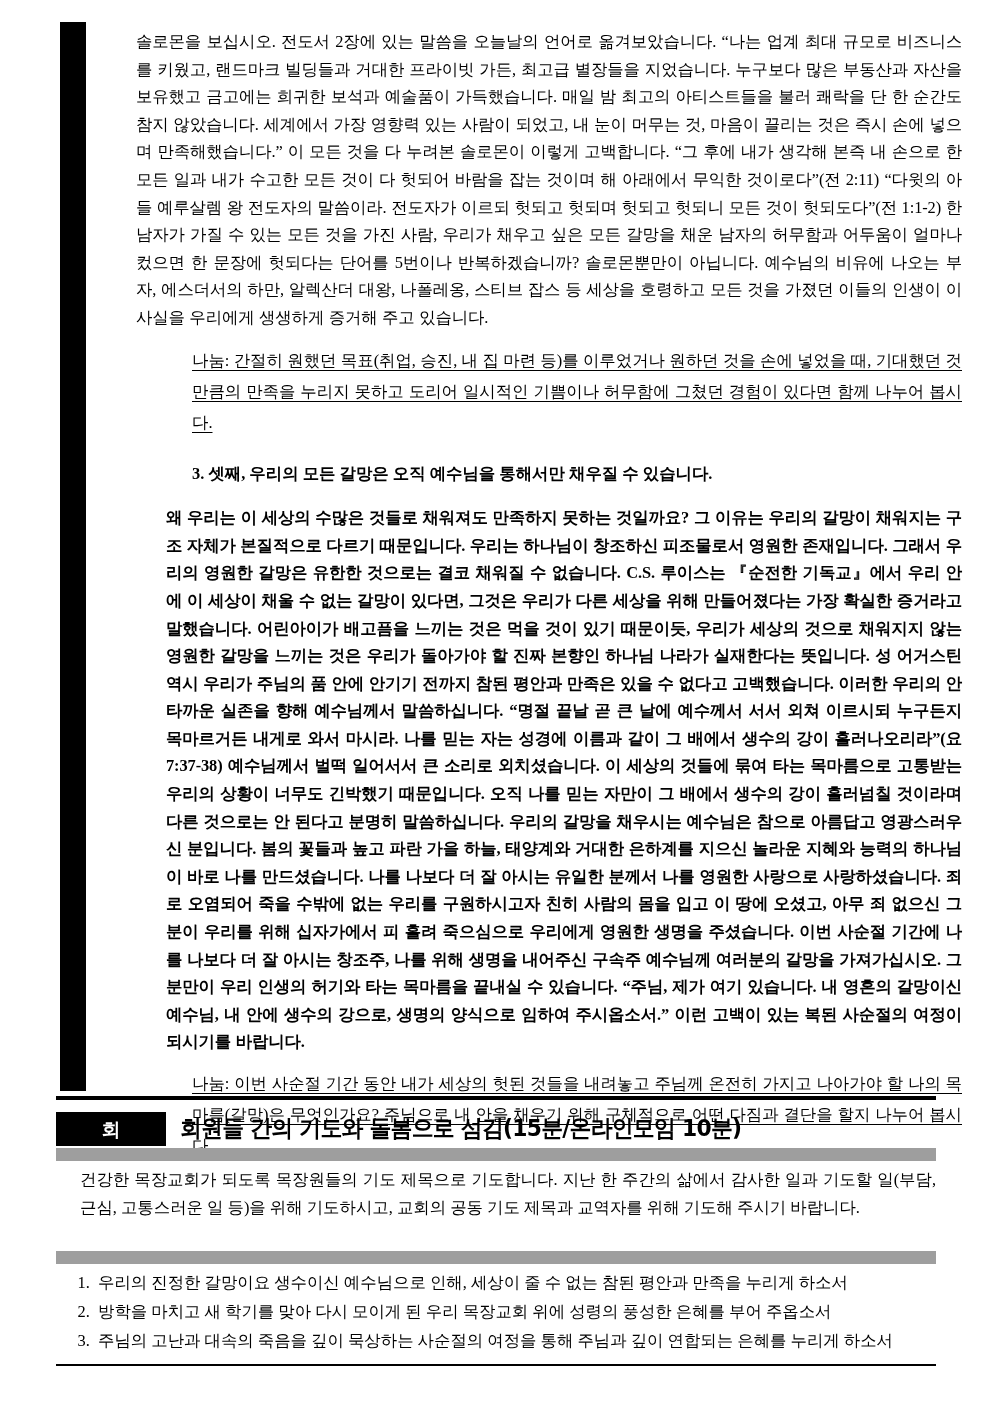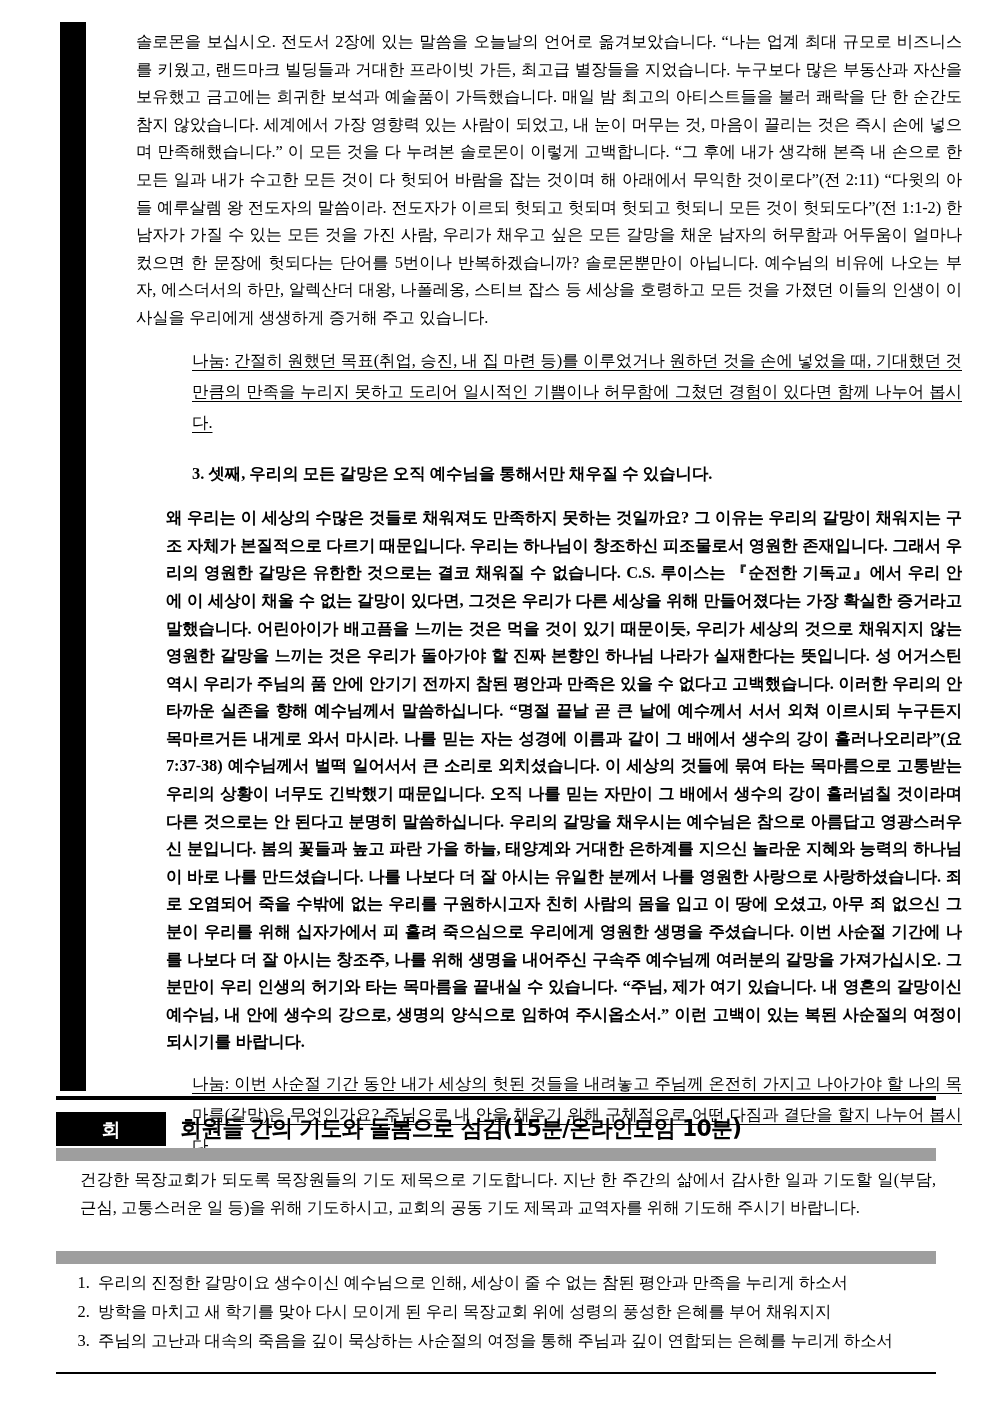--- a/index.html
+++ b/index.html
@@ -142,21 +142,21 @@
     margin-top: 5px;
     font-size: 16.4px;
     line-height: 27.5px;
     text-align: justify;
     text-justify: inter-ideograph;
     padding-left: 24px;
   }
 
   ol.prayer-list {
     margin: 4px 0 0 0;
-    padding: 0 0 16px 38px;
+    padding: 0 0 8px 38px;
     list-style: decimal;
     font-size: 16.4px;
     line-height: 29px;
   }
   ol.prayer-list li {
     padding-left: 4px;
   }
   .rule-bottom {
     margin: 1px 56px 0 56px;
     border: 0;
@@ -203,19 +203,19 @@
     <p class="sect-body">건강한 목장교회가 되도록 목장원들의 기도 제목으로 기도합니다. 지난 한 주간의 삶에서 감사한 일과 기도할 일(부담, 근심, 고통스러운 일 등)을 위해 기도하시고, 교회의 공동 기도 제목과 교역자를 위해 기도해 주시기 바랍니다.</p>
   </div>
 
   <div class="spacer-gap"></div>
 
   <div class="sect">
     <div class="sect-graybar"></div>
 
     <ol class="prayer-list" id="prayer-list">
     <li>우리의 진정한 갈망이요 생수이신 예수님으로 인해, 세상이 줄 수 없는 참된 평안과 만족을 누리게 하소서</li>
-        <li>방학을 마치고 새 학기를 맞아 다시 모이게 된 우리 목장교회 위에 성령의 풍성한 은혜를 부어 채워지지</li>
+        <li>방학을 마치고 새 학기를 맞아 다시 모이게 된 우리 목장교회 위에 성령의 풍성한 은혜를 부어 주옵소서</li>
         <li>주님의 고난과 대속의 죽음을 깊이 묵상하는 사순절의 여정을 통해 주님과 깊이 연합되는 은혜를 누리게 하소서</li>
       </ol>
   </div>
 
   <hr class="rule-bottom">
 </div>
 
 </body></html>

